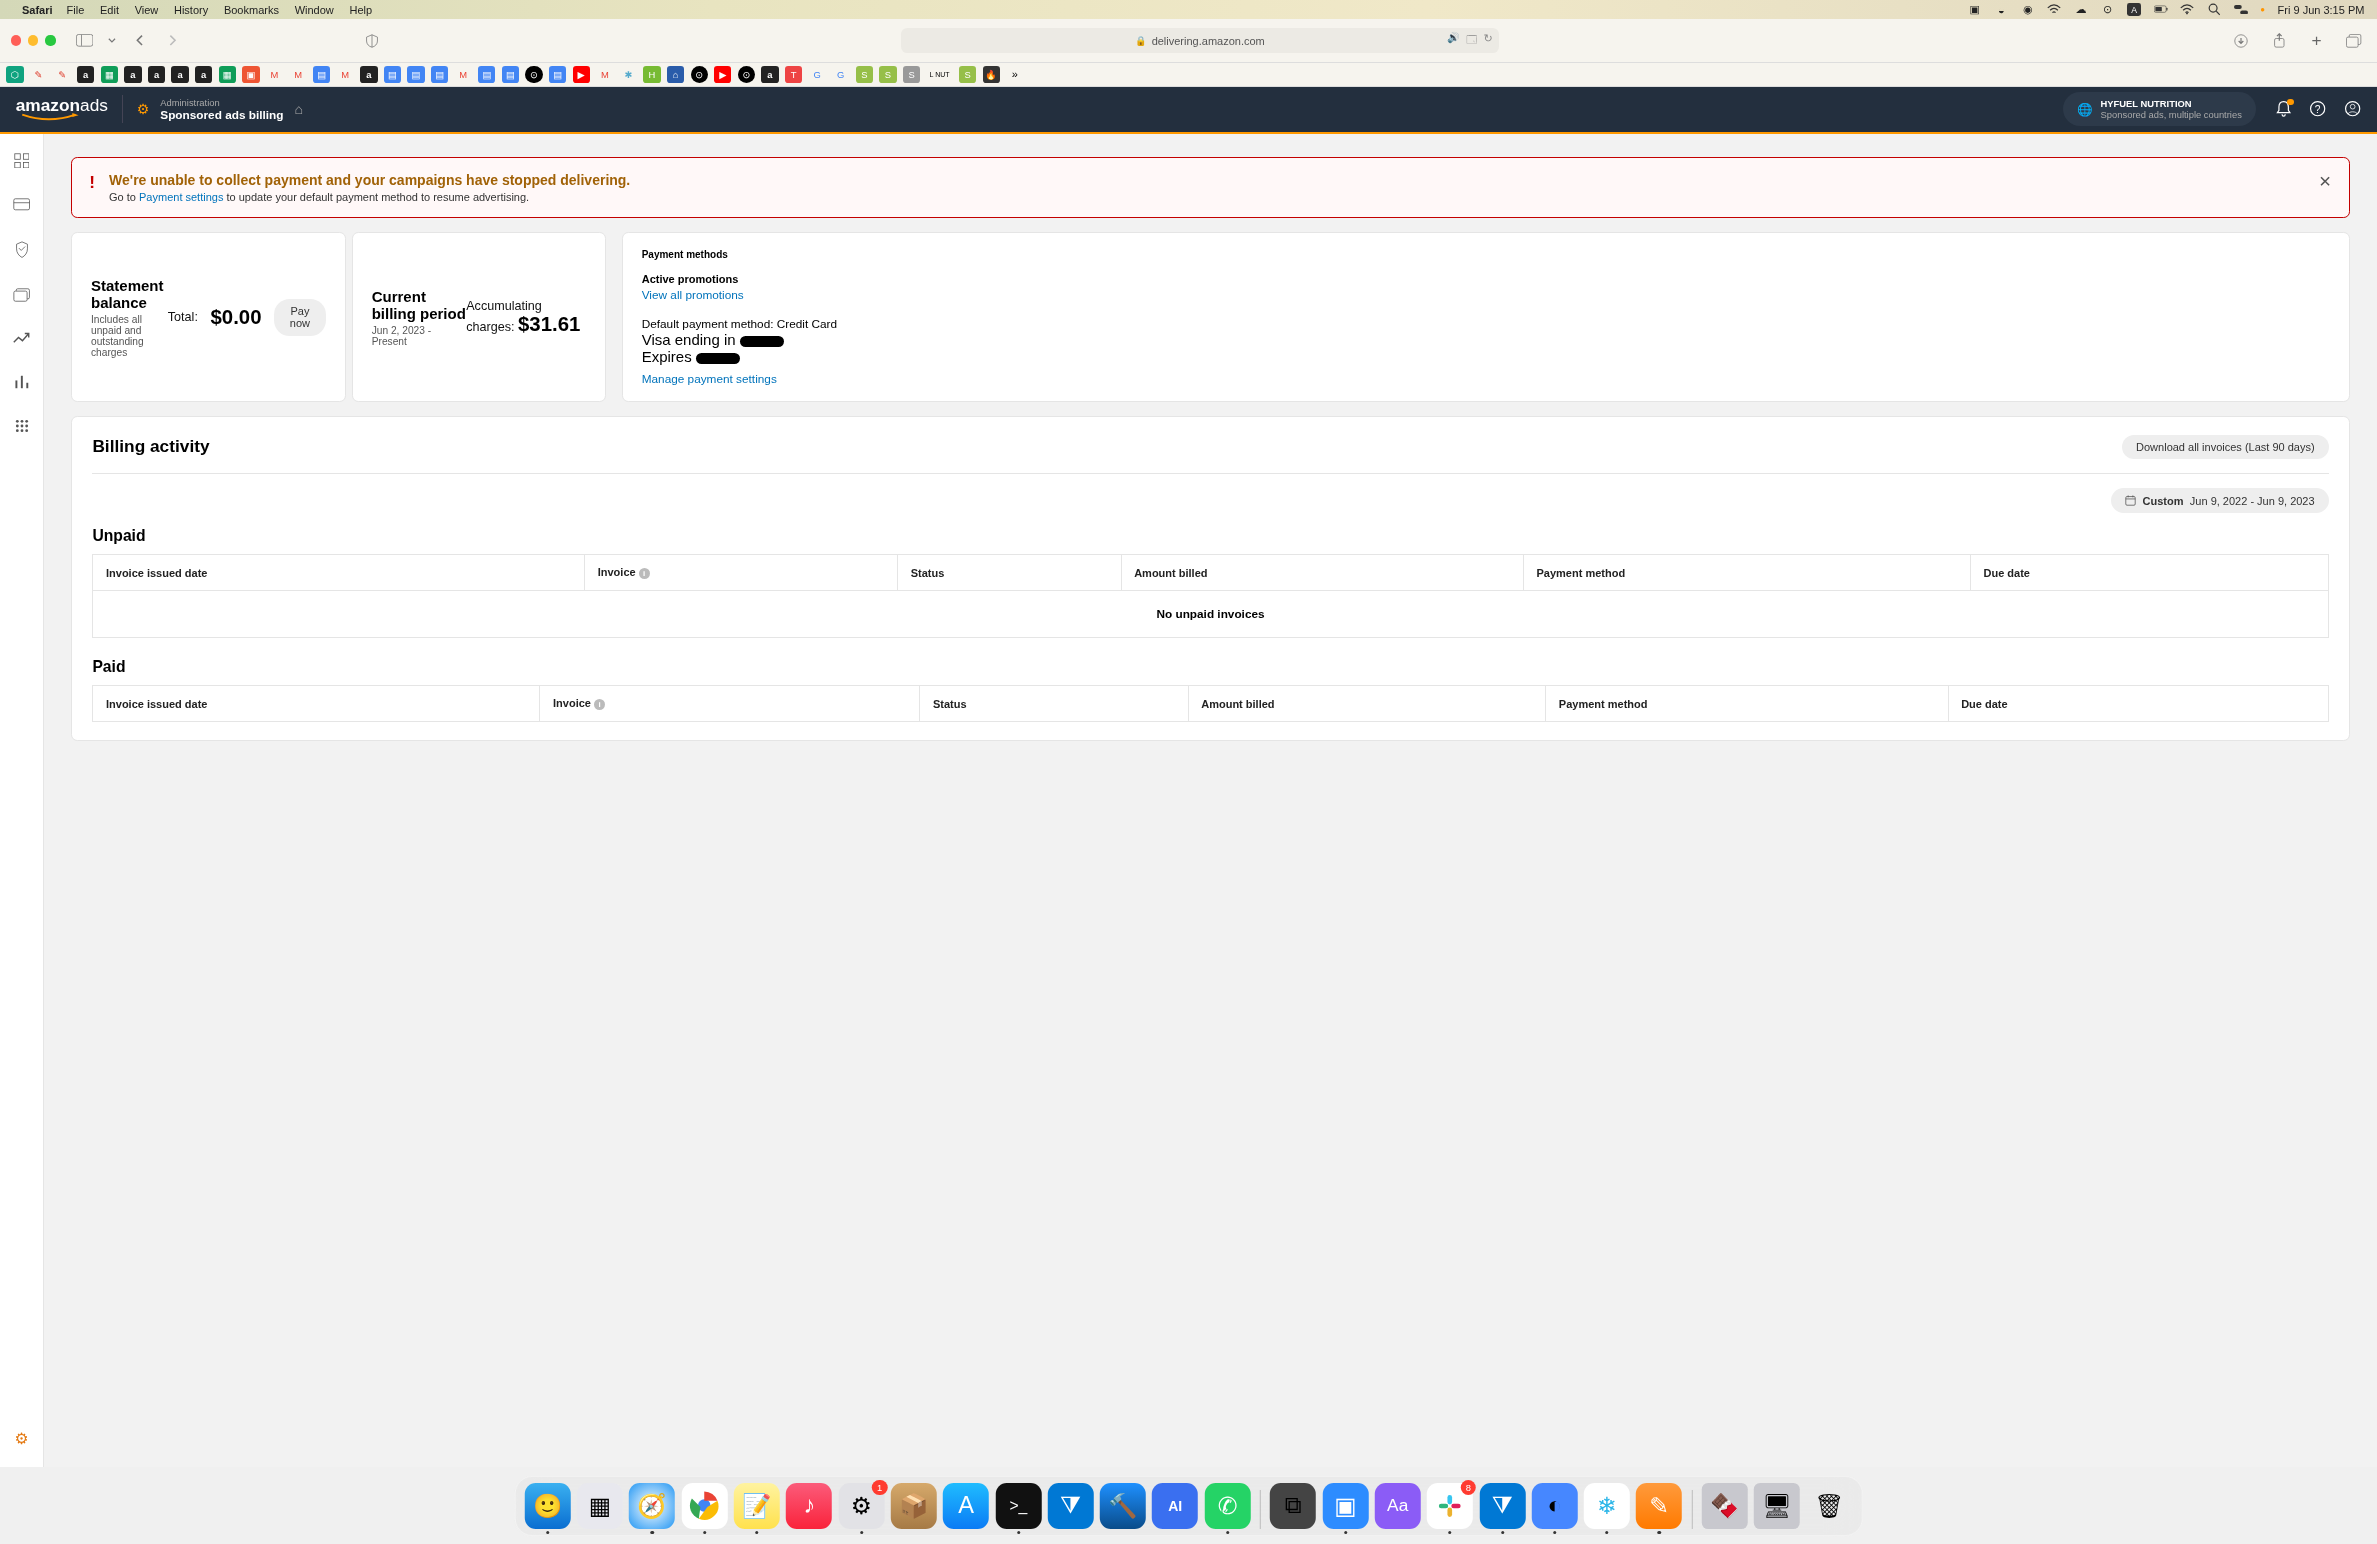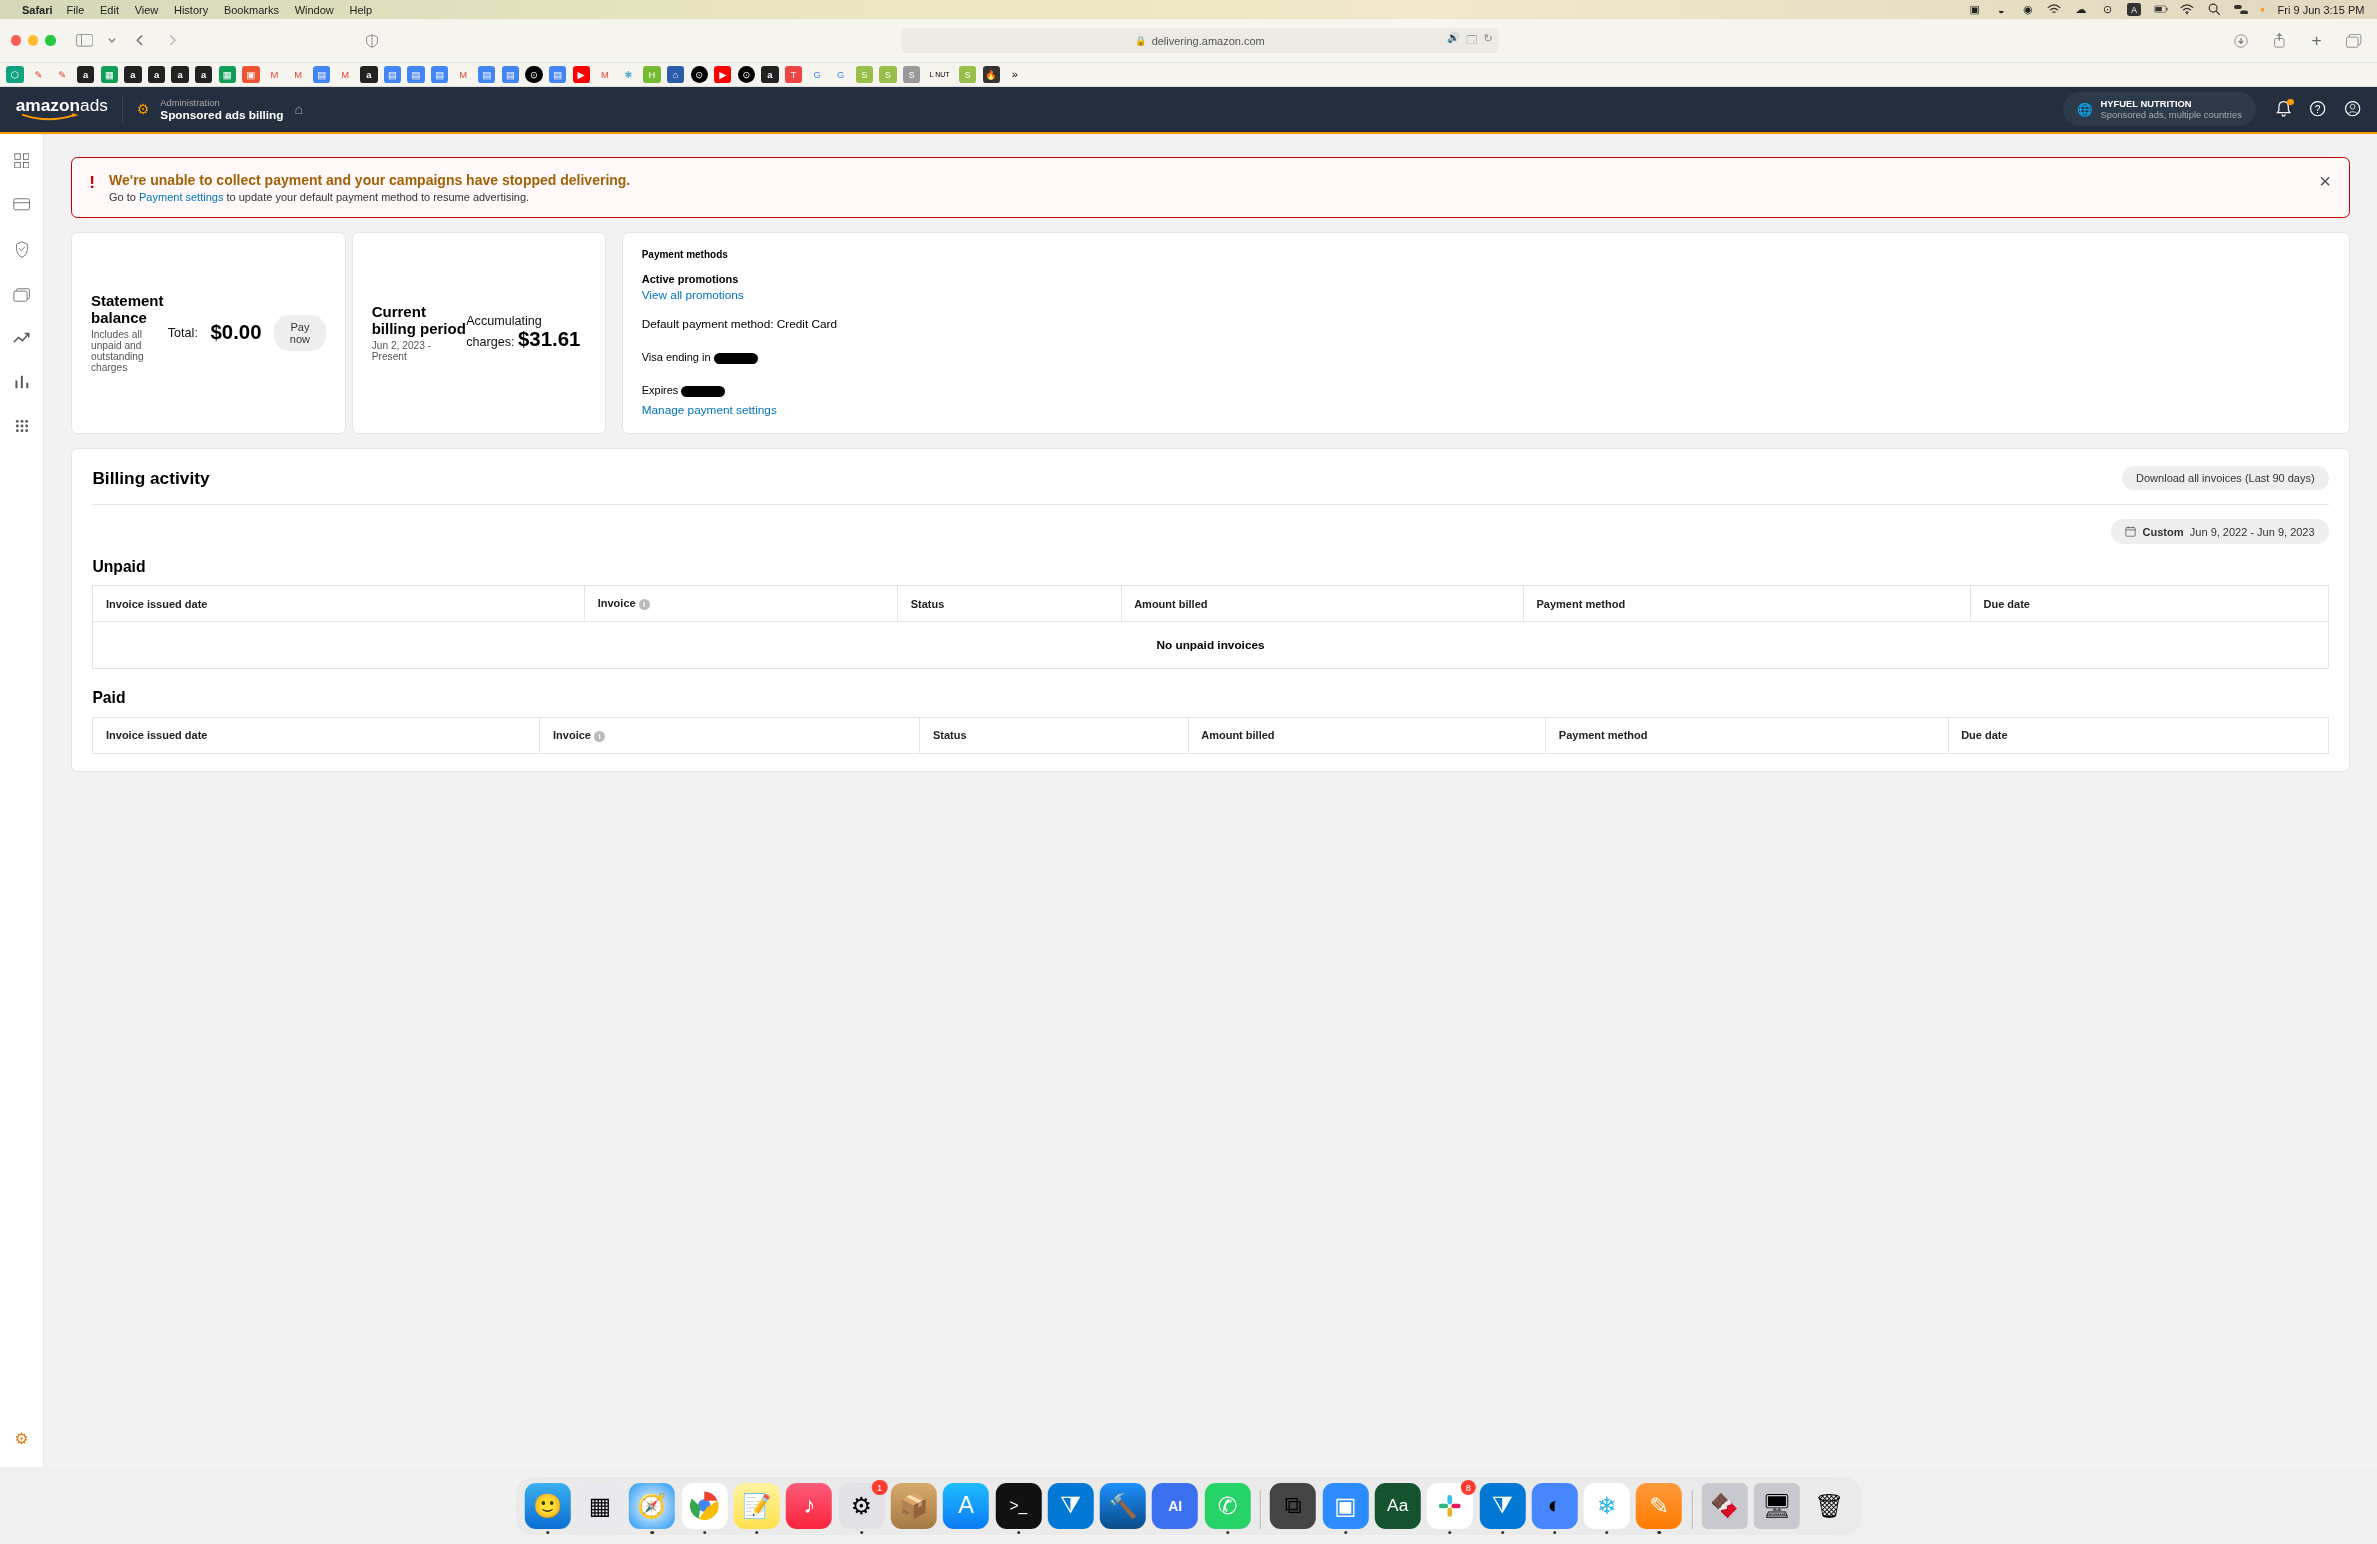--- a/index.html
+++ b/index.html
@@ -78,21 +78,21 @@
 .period-title { font-size: 15px; font-weight: 700; }
 .period-sub { font-size: 10.2px; color: #555; margin-top: 3.1px; }
 .accum-label { font-size: 12.6px; color: #111; }
 .accum-val { font-size: 20.4px; font-weight: 700; }
 
 .pm-title { font-size: 10px; font-weight: 700; margin-bottom: 12.6px; }
 .pm-sec-label { font-size: 11px; font-weight: 700; margin-bottom: 3.1px; }
 .pm-link { color: #0073bb; text-decoration: none; font-size: 11.8px; display: inline-block; }
 .pm-default { font-size: 11.8px; margin-top: 15.7px; }
 .pm-default b { font-weight: 400; }
-.pm-line { font-size: 11px; margin-top: 20px; }
+.pm-line { font-size: 15px; margin-top: 0; }
 .redact { display: inline-block; width: 44px; height: 11px; background: #000; border-radius: 5.5px; vertical-align: middle; }
 
 
 .billing-card { background: #fff; border: 0.8px solid #e5e5e5; border-radius: 6.3px; padding: 17.3px 20.4px; }
 .billing-head { display: flex; align-items: center; justify-content: space-between; margin-bottom: 14px; }
 .billing-title { font-size: 17.3px; font-weight: 700; }
 .dl-btn, .range-btn { background: #eee; border: none; border-radius: 15.7px; padding: 6.3px 14px; font-size: 11px; color: #333; cursor: pointer; display: flex; align-items: center; gap: 6.3px; }
 .billing-hr { border: none; border-top: 0.8px solid #e5e5e5; margin-bottom: 14px; }
 .range-row { display: flex; justify-content: flex-end; margin-bottom: 14px; }
 .table-section-title { font-size: 15.7px; font-weight: 600; margin-bottom: 9.4px; }
@@ -514,21 +514,21 @@
     <div class="app" style="background:linear-gradient(#d6a96b,#a67a45);">📦</div>
     <div class="app" style="background:linear-gradient(#1fbcff,#0b7bf5);color:#fff;">A</div>
     <div class="app running" style="background:#111;color:#fff;font-size:15.7px;">&gt;_</div>
     <div class="app" style="background:#0078d4;color:#fff;">⧩</div>
     <div class="app" style="background:linear-gradient(#1e90ff,#0a4c8a);">🔨</div>
     <div class="app" style="background:#3a6ff0;color:#fff;font-size:14px;font-weight:700;">AI</div>
     <div class="app running" style="background:#25d366;color:#fff;">✆</div>
     <div class="sep"></div>
     <div class="app" style="background:#444;">⧉</div>
     <div class="app running" style="background:#2d8cff;color:#fff;">▣</div>
-    <div class="app" style="background:#14532d;color:#fff;font-size:17.3px;">Aa</div>
+    <div class="app" style="background:#8b5cf6;color:#fff;font-size:17.3px;">Aa</div>
     <div class="app running" style="background:#fff;">
       <svg width="28" height="28" viewBox="0 0 36 36">
           <rect x="15" y="4" width="6" height="12" rx="3" fill="#36c5f0"></rect>
           <rect x="4" y="15" width="12" height="6" rx="3" fill="#2eb67d"></rect>
           <rect x="15" y="20" width="6" height="12" rx="3" fill="#ecb22e"></rect>
           <rect x="20" y="15" width="12" height="6" rx="3" fill="#e01e5a"></rect>
         </svg>
       <span class="badge">8</span>
     </div>
     <div class="app running" style="background:#0078d4;color:#fff;">⧩</div>

